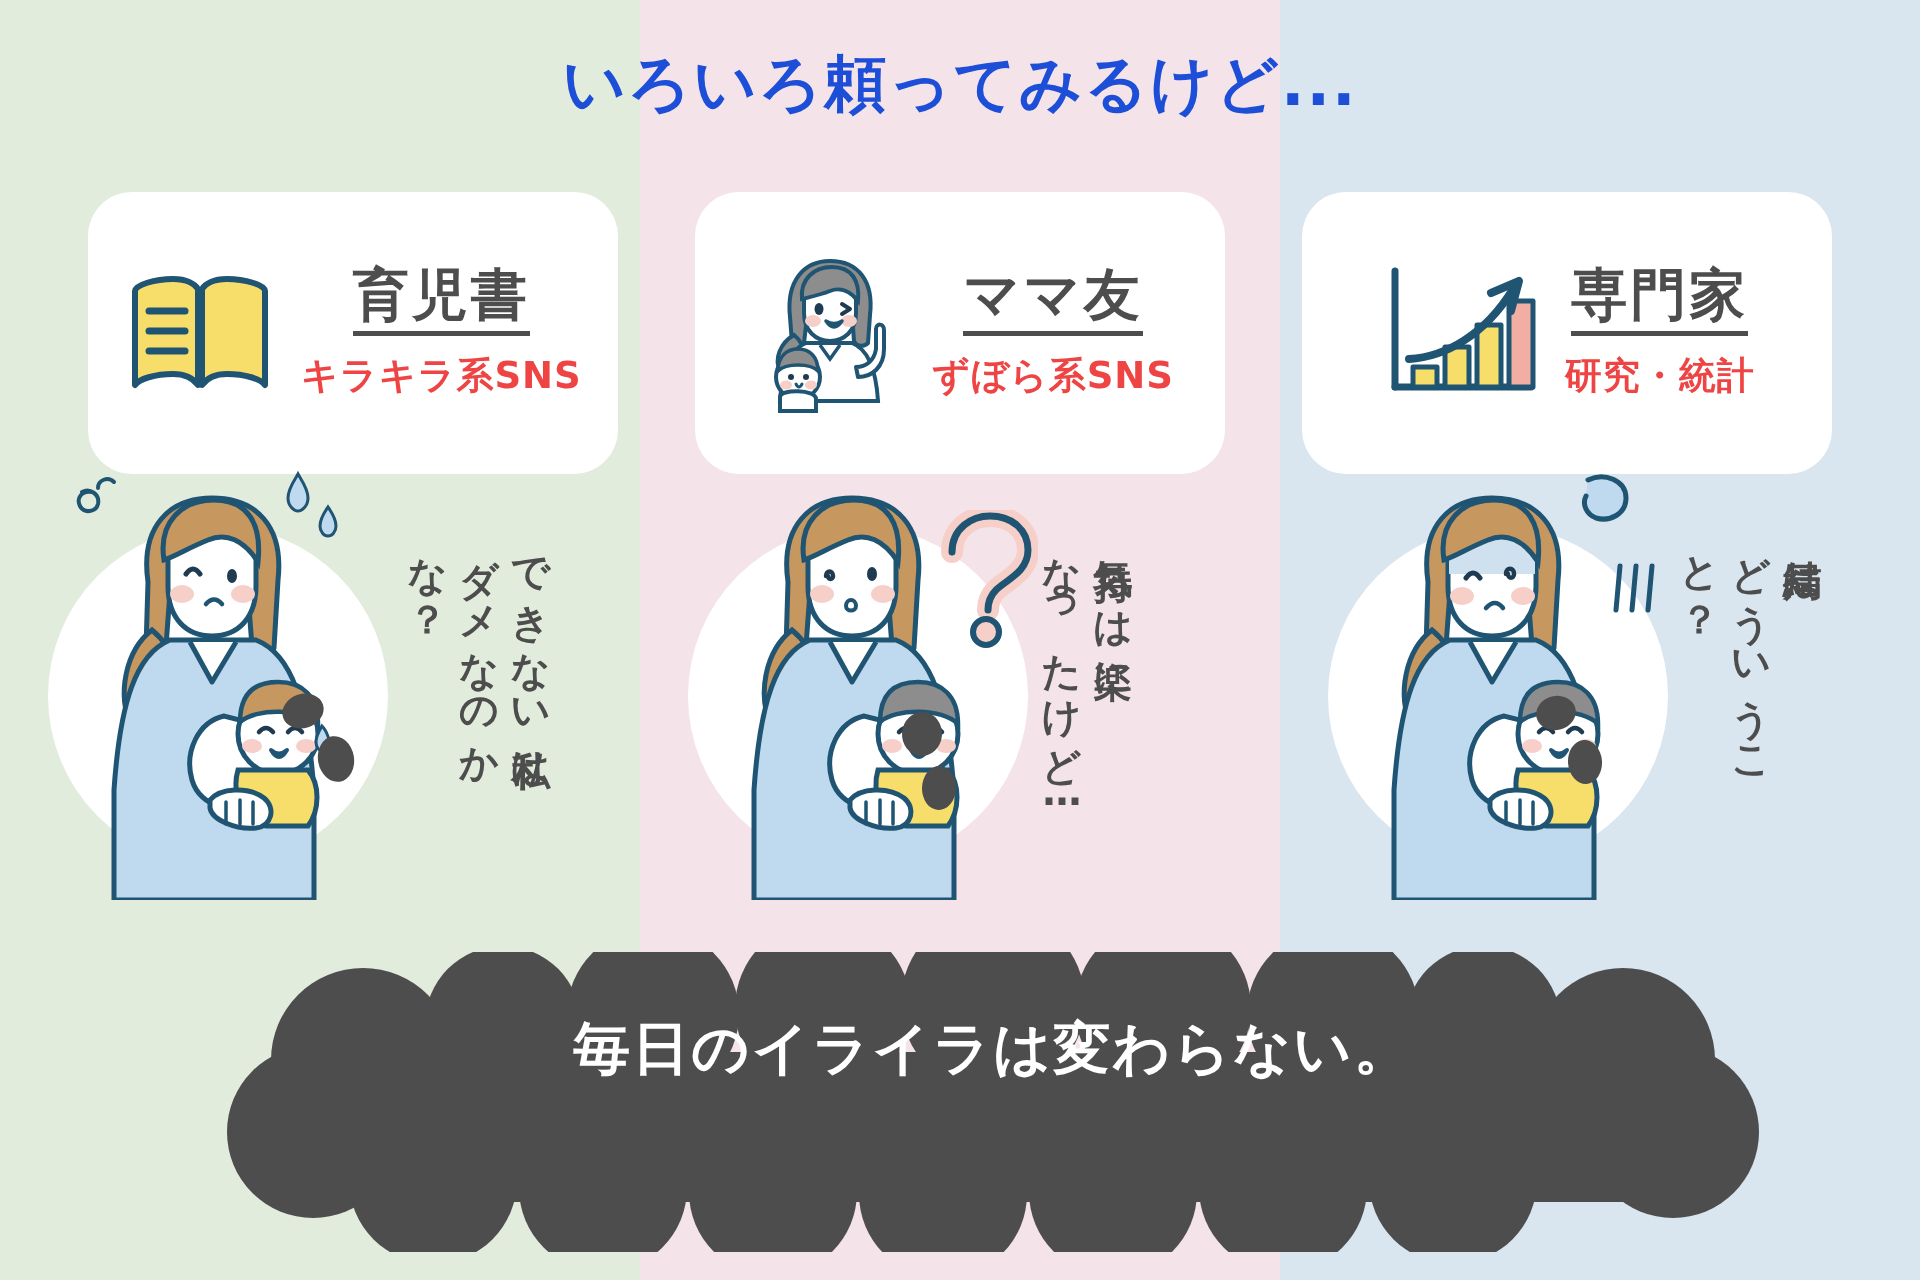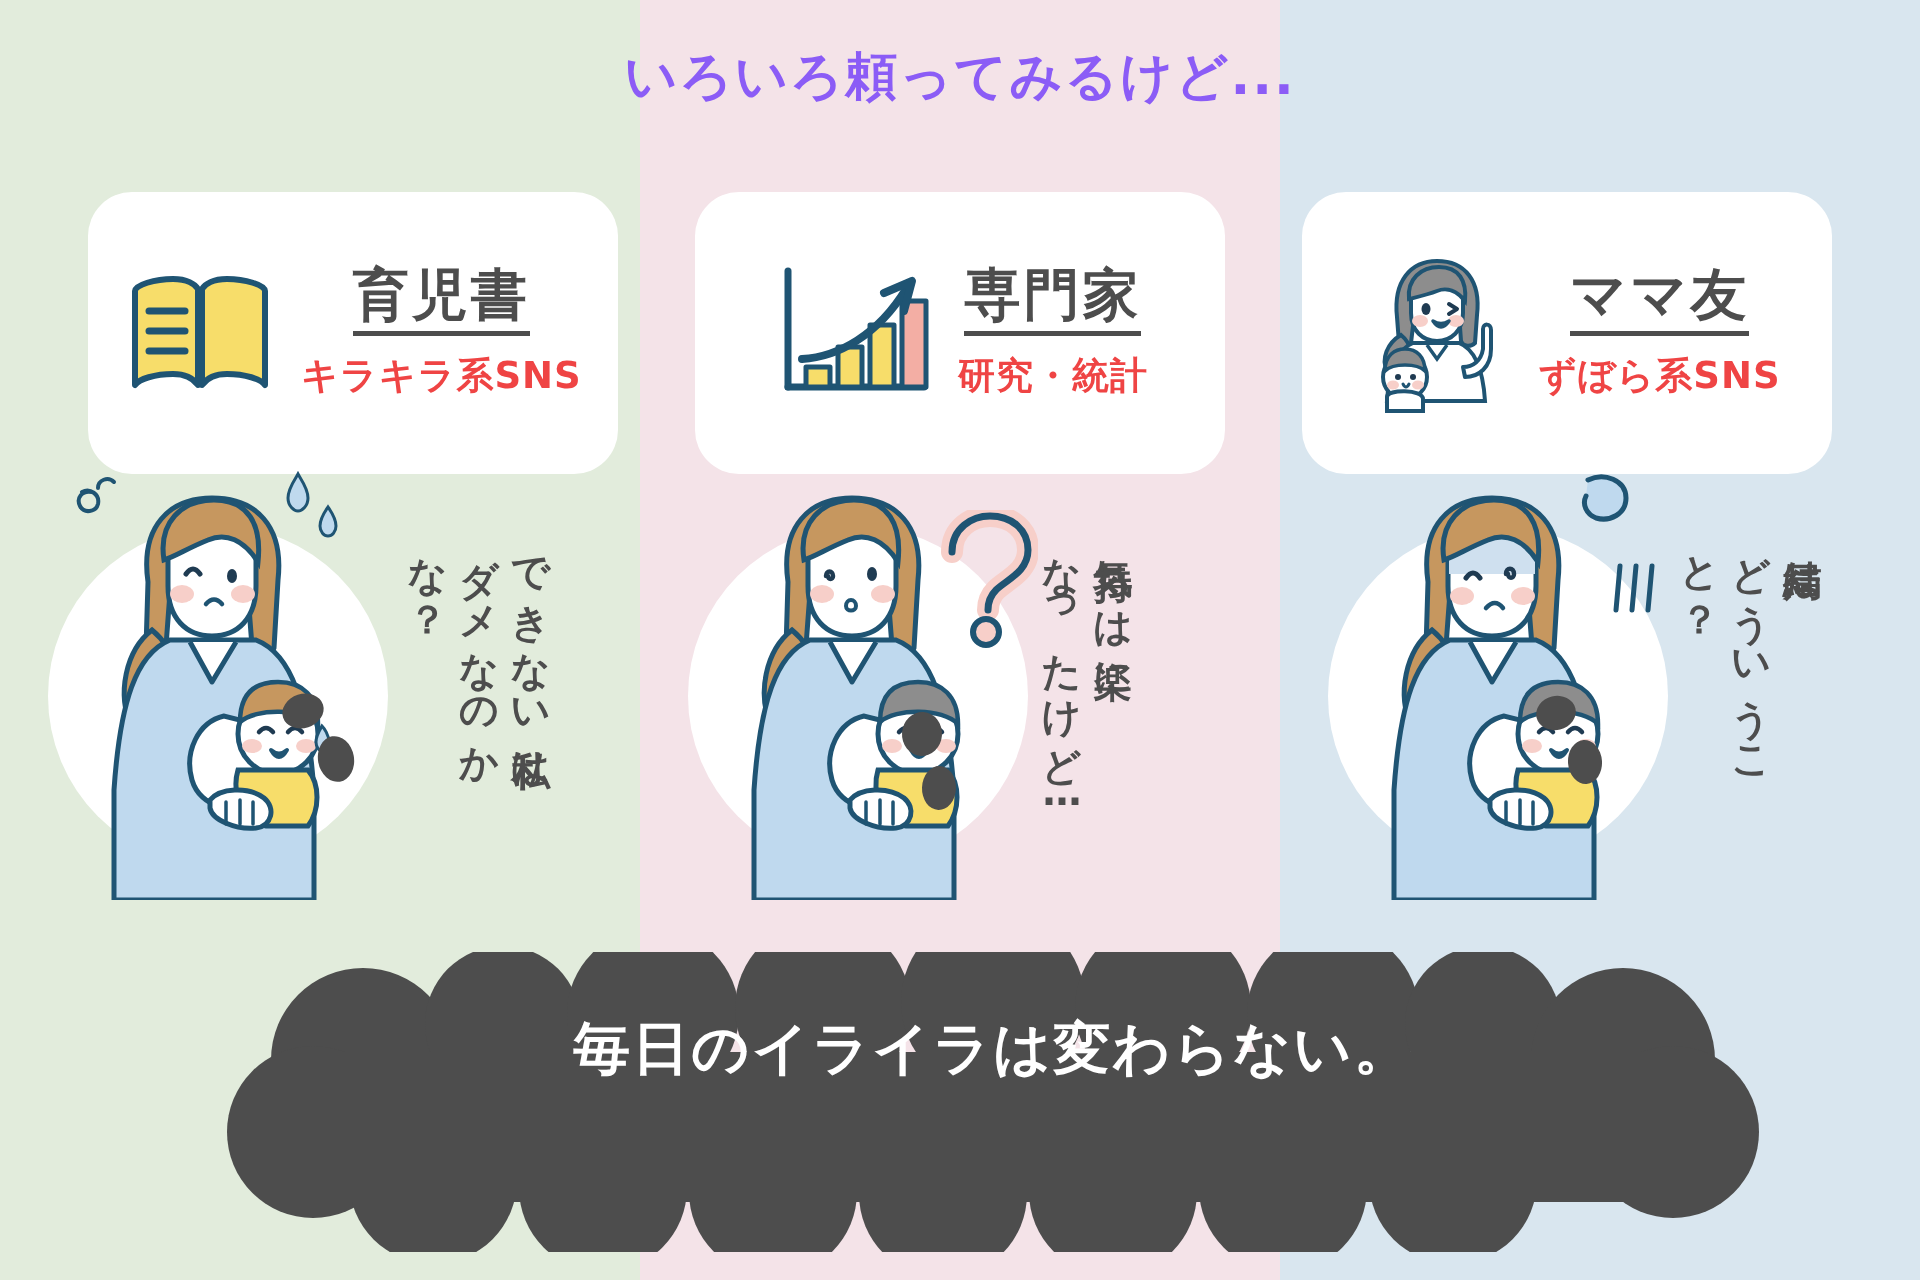--- a/index.html
+++ b/index.html
@@ -14,21 +14,21 @@
   .bands{position:absolute;inset:0;display:flex;}
   .band{height:100%;}
   .band-green{width:640px;background:#e2ecdc;}
   .band-pink{width:640px;background:#f4e3e8;}
   .band-blue{width:640px;background:#d9e6ef;}
 
   
   .headline{
     position:absolute;top:42px;left:0;width:1920px;
     text-align:center;
-    font-size:52px;font-weight:bold;color:#8b5cf6;
+    font-size:62px;font-weight:bold;color:#1d4ed8;
     letter-spacing:2px;
     font-family:"DejaVu Sans","Liberation Sans",sans-serif;
   }
 
   
   .cards{
     position:absolute;top:192px;left:0;width:1920px;height:290px;
     display:flex;justify-content:space-around;align-items:flex-start;
     box-sizing:border-box;padding:0 50px;
   }
@@ -116,42 +116,20 @@
         </svg>
       </div>
       <div class="card-text">
         <div class="card-title">育児書</div>
         <div class="card-sub">キラキラ系SNS</div>
       </div>
     </div>
 
     <div class="card">
       <div class="card-icon">
-        <svg width="160" height="140" viewBox="0 0 160 140">
-
-          <line x1="16" y1="8" x2="16" y2="124" stroke="#1f5473" stroke-width="7" stroke-linecap="round"></line>
-          <line x1="16" y1="124" x2="152" y2="124" stroke="#1f5473" stroke-width="7" stroke-linecap="round"></line>
-
-          <rect x="34" y="104" width="24" height="20" fill="#f7dd6a" stroke="#1f5473" stroke-width="5" stroke-linejoin="round"></rect>
-          <rect x="66" y="84" width="24" height="40" fill="#f7dd6a" stroke="#1f5473" stroke-width="5" stroke-linejoin="round"></rect>
-          <rect x="98" y="62" width="24" height="62" fill="#f7dd6a" stroke="#1f5473" stroke-width="5" stroke-linejoin="round"></rect>
-          <rect x="130" y="38" width="24" height="86" fill="#f3aea4" stroke="#1f5473" stroke-width="5" stroke-linejoin="round"></rect>
-
-          <path d="M30 96 C66 94 106 72 134 26" fill="none" stroke="#1f5473" stroke-width="8" stroke-linecap="round"></path>
-          <path d="M112 30 L140 18 L132 48" fill="none" stroke="#1f5473" stroke-width="8" stroke-linecap="round" stroke-linejoin="round"></path>
-        </svg>
-      </div>
-      <div class="card-text">
-        <div class="card-title">専門家</div>
-        <div class="card-sub">研究・統計</div>
-      </div>
-    </div>
-
-    <div class="card">
-      <div class="card-icon">
         <svg width="160" height="165" viewBox="0 0 160 165">
 
           <path d="M44 66 C40 30 58 10 84 10 C112 10 128 30 124 64 L122 92 C118 96 110 96 108 90 L106 62 L62 58 L58 92 C56 98 48 98 46 92 Z" fill="#8d8d8d" stroke="#1f5473" stroke-width="4"></path>
 
           <path d="M48 84 C34 92 28 108 34 120 C40 130 54 128 58 118 C62 108 58 92 48 84 Z" fill="#8d8d8d" stroke="#1f5473" stroke-width="4"></path>
 
           <path d="M58 44 C58 30 68 22 84 22 C100 22 110 30 110 46 L110 62 C110 80 98 90 84 90 C70 90 58 80 58 62 Z" fill="#ffffff" stroke="#1f5473" stroke-width="4"></path>
 
           <path d="M56 48 C54 28 68 16 86 16 C106 16 114 30 112 50 C104 40 94 36 84 40 C74 44 64 46 56 48 Z" fill="#8d8d8d" stroke="#1f5473" stroke-width="4"></path>
 
@@ -177,20 +155,42 @@
           <path d="M50 133 q3 6 6 0" fill="none" stroke="#1f5473" stroke-width="3" stroke-linecap="round"></path>
 
           <path d="M34 146 C34 138 70 138 70 148 L70 160 L34 160 Z" fill="#ffffff" stroke="#1f5473" stroke-width="4"></path>
 
           <path d="M110 116 C120 116 128 110 130 98 L130 78 C130 72 138 72 138 79 L138 98 C138 116 126 126 112 126 Z" fill="#ffffff" stroke="#1f5473" stroke-width="4" stroke-linejoin="round"></path>
         </svg>
       </div>
       <div class="card-text">
         <div class="card-title">ママ友</div>
         <div class="card-sub">ずぼら系SNS</div>
+      </div>
+    </div>
+
+    <div class="card">
+      <div class="card-icon">
+        <svg width="160" height="140" viewBox="0 0 160 140">
+
+          <line x1="16" y1="8" x2="16" y2="124" stroke="#1f5473" stroke-width="7" stroke-linecap="round"></line>
+          <line x1="16" y1="124" x2="152" y2="124" stroke="#1f5473" stroke-width="7" stroke-linecap="round"></line>
+
+          <rect x="34" y="104" width="24" height="20" fill="#f7dd6a" stroke="#1f5473" stroke-width="5" stroke-linejoin="round"></rect>
+          <rect x="66" y="84" width="24" height="40" fill="#f7dd6a" stroke="#1f5473" stroke-width="5" stroke-linejoin="round"></rect>
+          <rect x="98" y="62" width="24" height="62" fill="#f7dd6a" stroke="#1f5473" stroke-width="5" stroke-linejoin="round"></rect>
+          <rect x="130" y="38" width="24" height="86" fill="#f3aea4" stroke="#1f5473" stroke-width="5" stroke-linejoin="round"></rect>
+
+          <path d="M30 96 C66 94 106 72 134 26" fill="none" stroke="#1f5473" stroke-width="8" stroke-linecap="round"></path>
+          <path d="M112 30 L140 18 L132 48" fill="none" stroke="#1f5473" stroke-width="8" stroke-linecap="round" stroke-linejoin="round"></path>
+        </svg>
+      </div>
+      <div class="card-text">
+        <div class="card-title">専門家</div>
+        <div class="card-sub">研究・統計</div>
       </div>
     </div>
   </div>
 
   <div class="personas">
 
     <div class="persona">
       <div class="halo"></div>
       <svg class="figure" viewBox="0 0 370 430">
 

